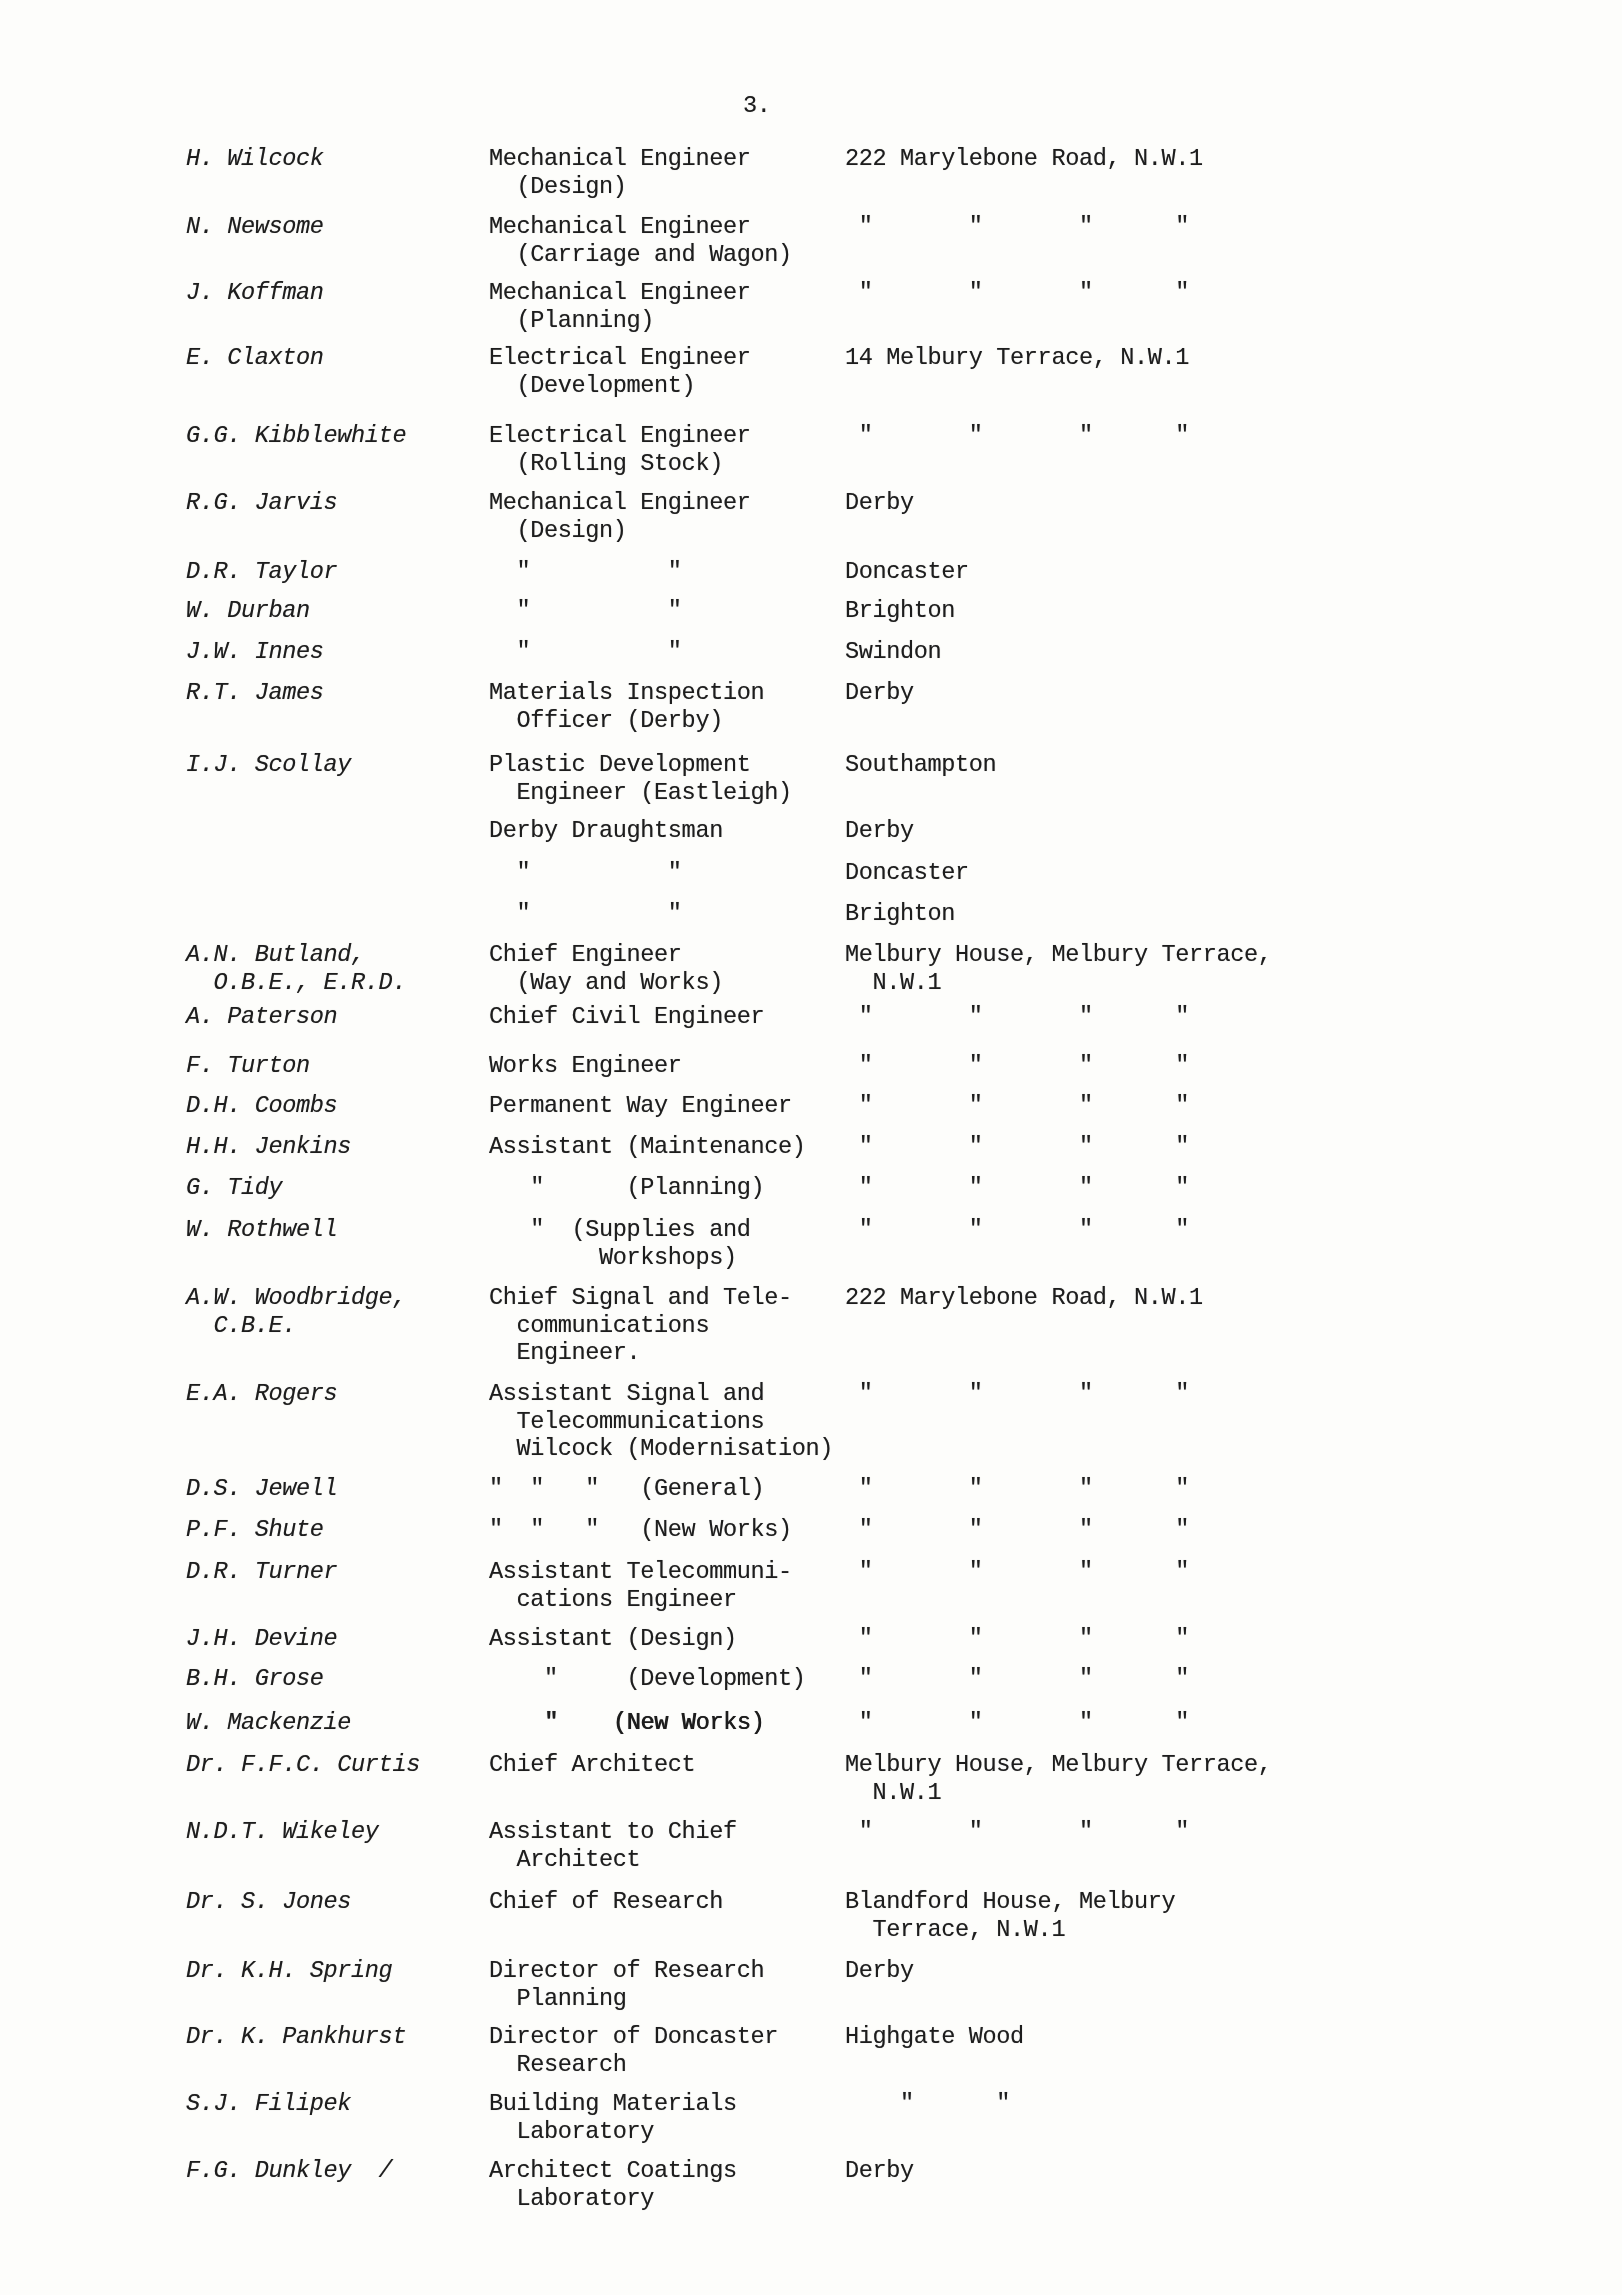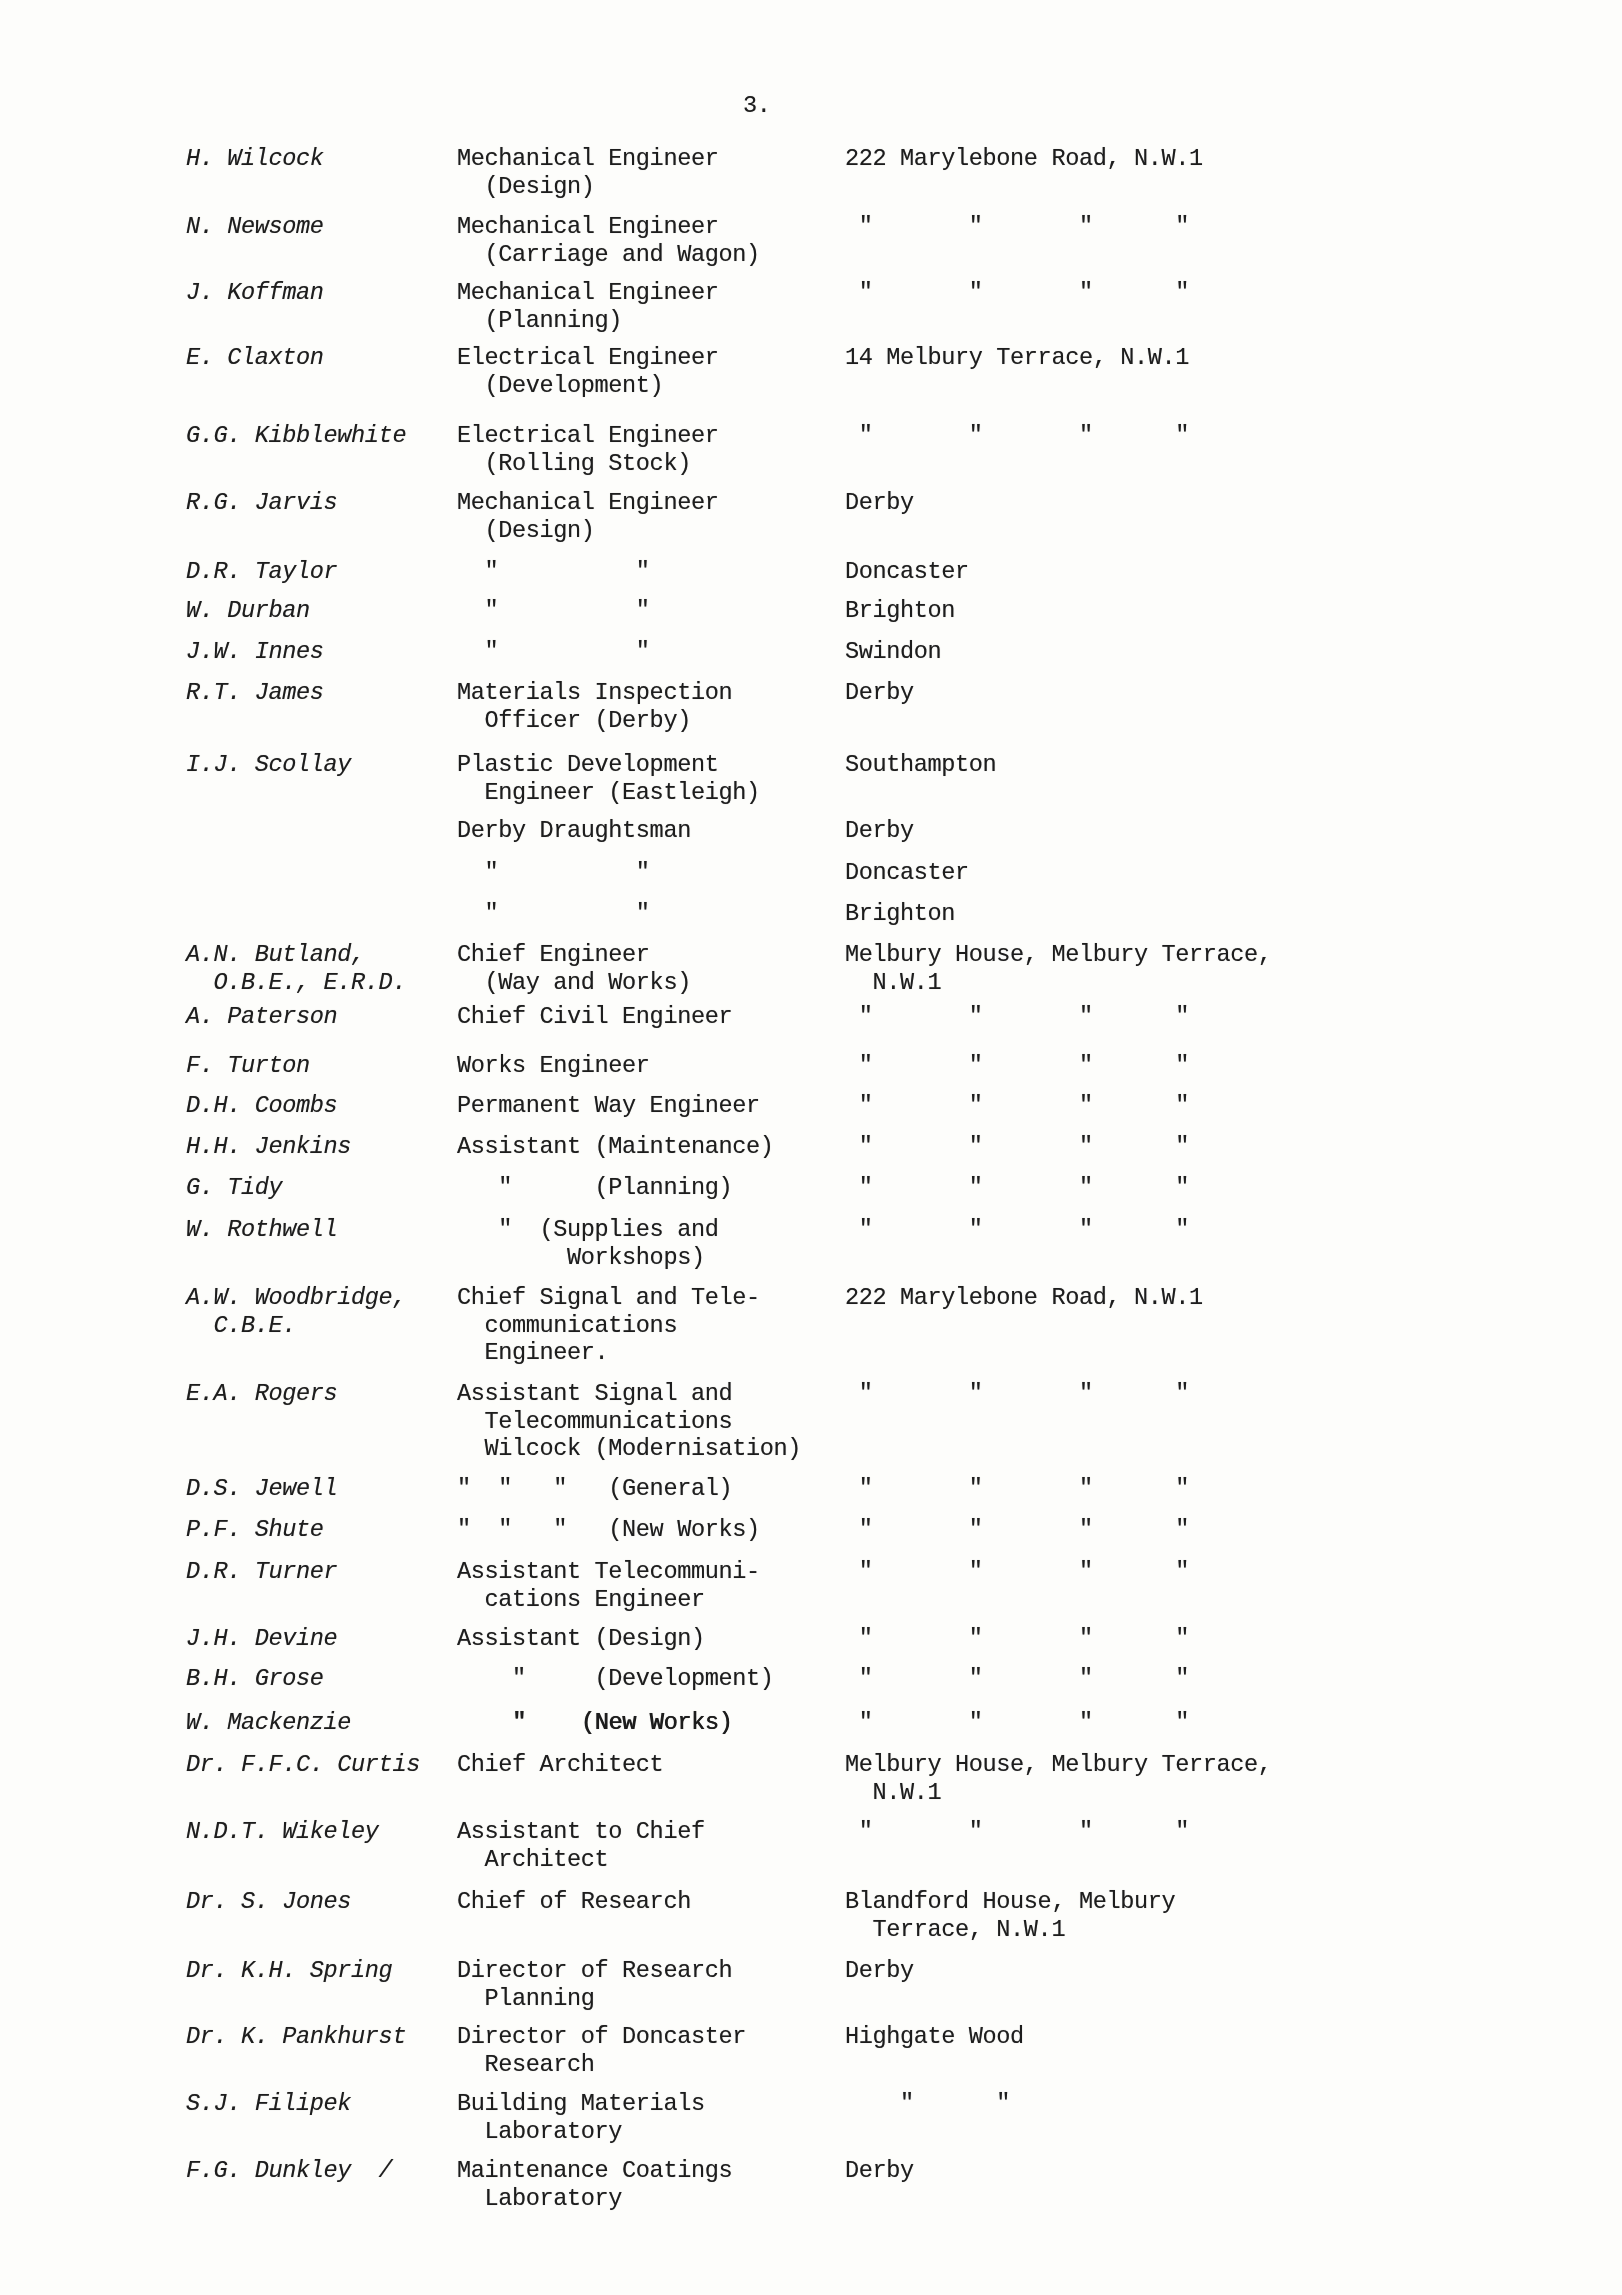--- a/index.html
+++ b/index.html
@@ -20,21 +20,21 @@
     overflow: hidden;
   }
   .page-number {
     position: absolute;
     left: 743px; top: 92px;
     white-space: pre;
   }
   .row { position: absolute; left: 0; width: 100%; }
   .col { position: absolute; top: 0; white-space: pre; }
   .col-name    { left: 186px; font-style: italic; }
-  .col-title   { left: 457px; }
+  .col-title   { left: 489px; }
   .col-address { left: 845px; }
   .line { white-space: pre; min-height: 27.5px; }
   .line.em { text-shadow: 0.7px 0 0 currentColor, 0 0 0.7px rgba(25,25,25,0.45); }
 </style>
 </head>
 <body>
 
 <div class="page">
   <div class="page-number">3.</div>
 
@@ -208,17 +208,17 @@
       <div class="col col-title"><div class="line">Director of Doncaster</div><div class="line">  Research</div></div>
       <div class="col col-address"><div class="line">Highgate Wood</div></div>
     </div>
     <div class="row" style="top: 2090px;">
       <div class="col col-name"><div class="line">S.J. Filipek</div></div>
       <div class="col col-title"><div class="line">Building Materials</div><div class="line">  Laboratory</div></div>
       <div class="col col-address"><div class="line">    "      "</div></div>
     </div>
     <div class="row" style="top: 2157px;">
       <div class="col col-name"><div class="line">F.G. Dunkley  /</div></div>
-      <div class="col col-title"><div class="line">Maintenance Coatings</div><div class="line">  Laboratory</div></div>
+      <div class="col col-title"><div class="line">Architect Coatings</div><div class="line">  Laboratory</div></div>
       <div class="col col-address"><div class="line">Derby</div></div>
     </div>
   </div>
 
 
 </body></html>

